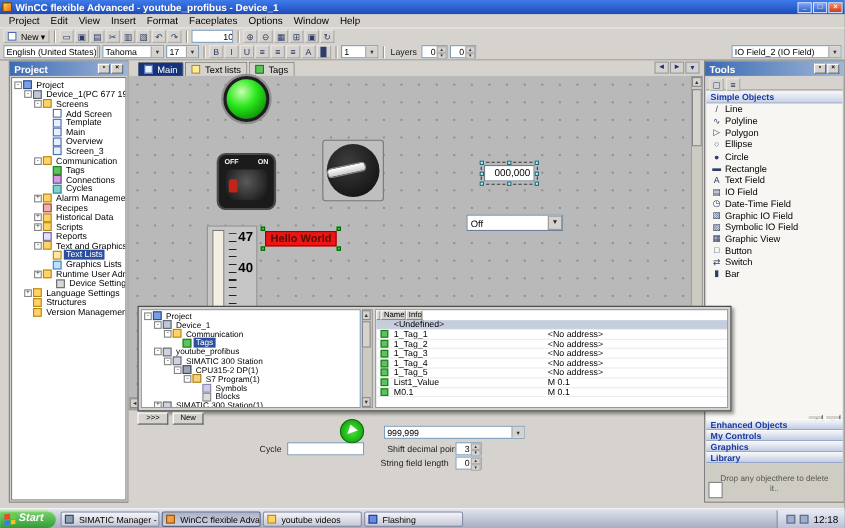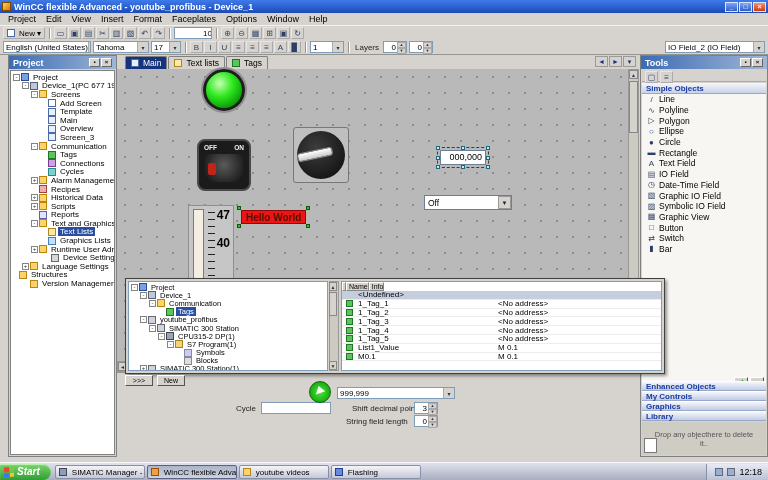--- a/index.html
+++ b/index.html
@@ -453,21 +453,21 @@
           <span class="ticon" data-icon="settings-icon"></span>
           <span class="tlabel">Device Settings</span>
         </div>
 
         <div class="titem" style="padding-left: 11px;">
           <span class="texp">+</span>
           <span class="ticon" data-icon="folder-icon"></span>
           <span class="tlabel">Language Settings</span>
         </div>
 
-        <div class="titem" style="">
+        <div class="titem" style="padding-left: 11px;">
           <span class="texp"></span>
           <span class="ticon" data-icon="folder-icon"></span>
           <span class="tlabel">Structures</span>
         </div>
 
         <div class="titem" style="padding-left: 11px;">
           <span class="texp"></span>
           <span class="ticon" data-icon="folder-icon"></span>
           <span class="tlabel">Version Management</span>
         </div>
@@ -559,21 +559,21 @@
       <span class="sthumb" style="left:0;top:11px;width:9px;height:52px;"></span>
       <span class="sarrow" style="left:0;bottom:0;">▼</span>
     </div>
     <div class="hscroll">
       <span class="sarrow" style="left:0;top:0;">◄</span>
       <span class="sthumb" style="left:11px;top:0;width:90px;height:9px;"></span>
       <span class="sarrow" style="right:0;top:0;">►</span>
     </div>
 
     <div class="props">
-      <div class="combo" style="position:absolute;left:220px;top:14px;width:118px;gap:40px;">
+      <div class="combo" style="position:absolute;left:232px;top:14px;width:128px;gap:40px;">
         <span>999,999</span>
         <span class="arr">▾</span>
       </div>
       <span class="plabel" style="left:119px;top:31px;">Cycle</span>
       <span class="pfield" style="left:144px;top:29px;width:70px;"></span>
       <span class="plabel" style="left:235px;top:31px;">Shift decimal point</span>
       <div class="spin" style="position:absolute;left:297px;top:29px;">
         <span class="val">3</span>
         <span class="sbtns">
             <span>▲</span>

